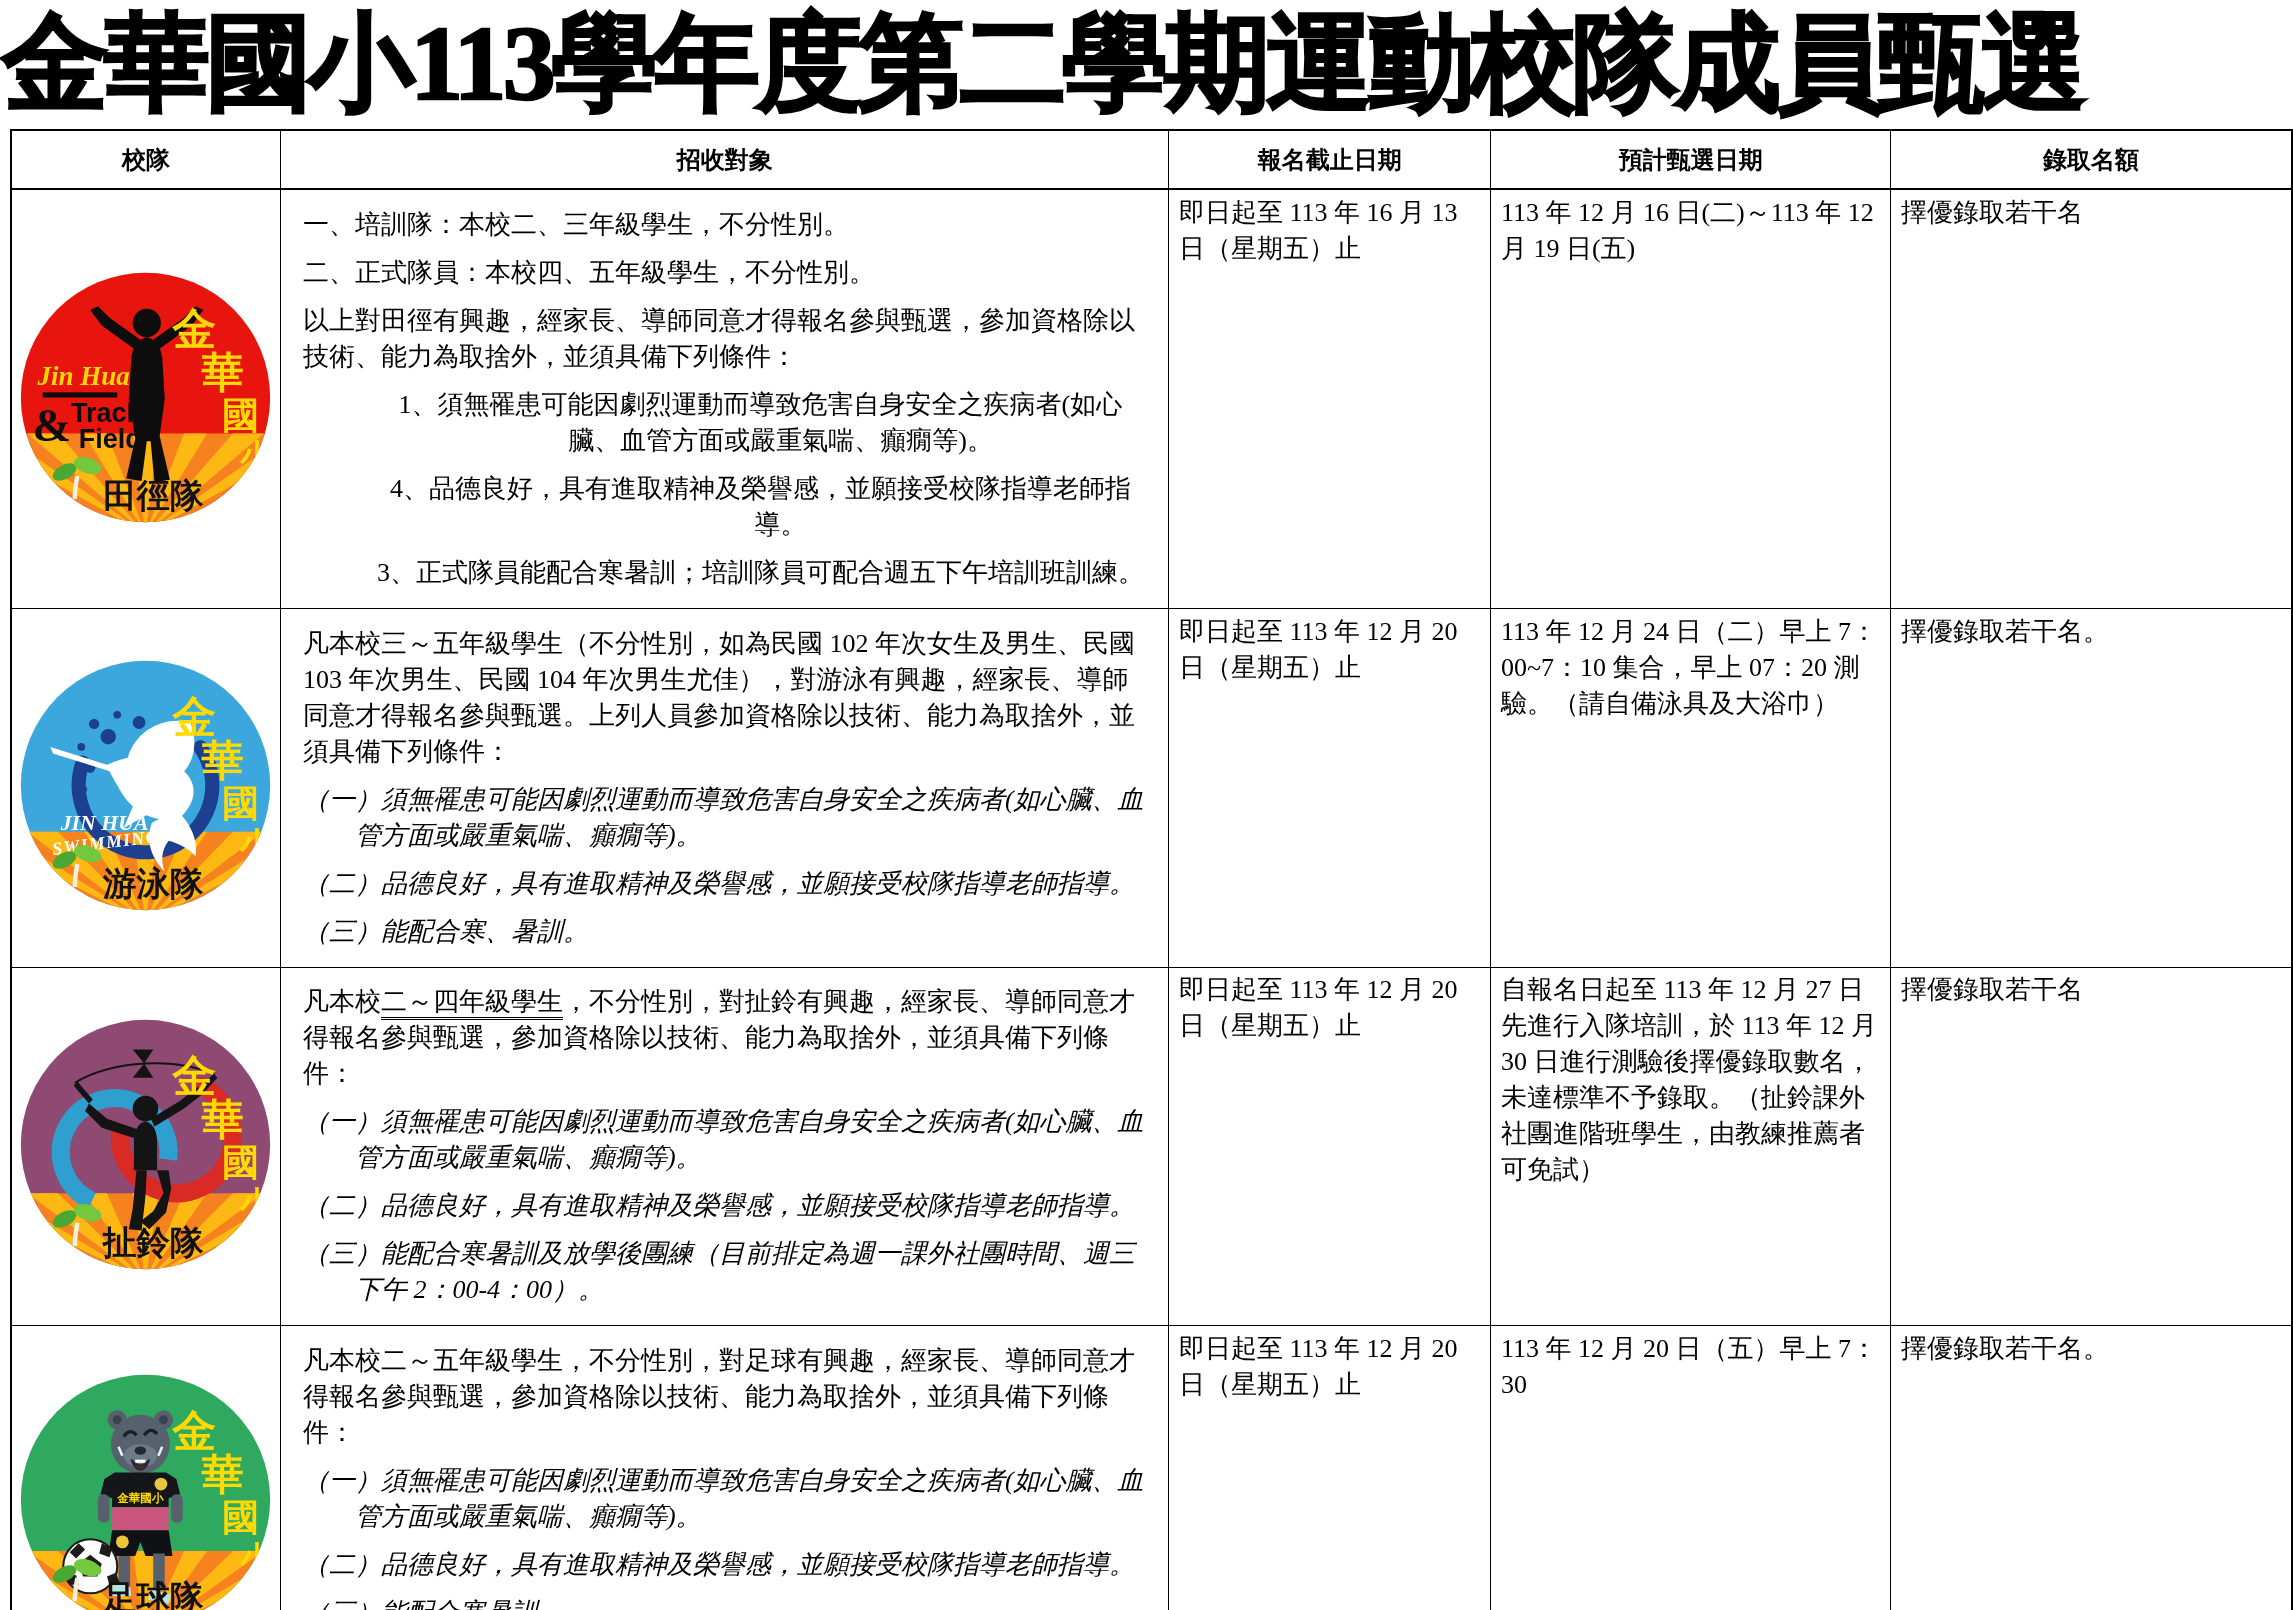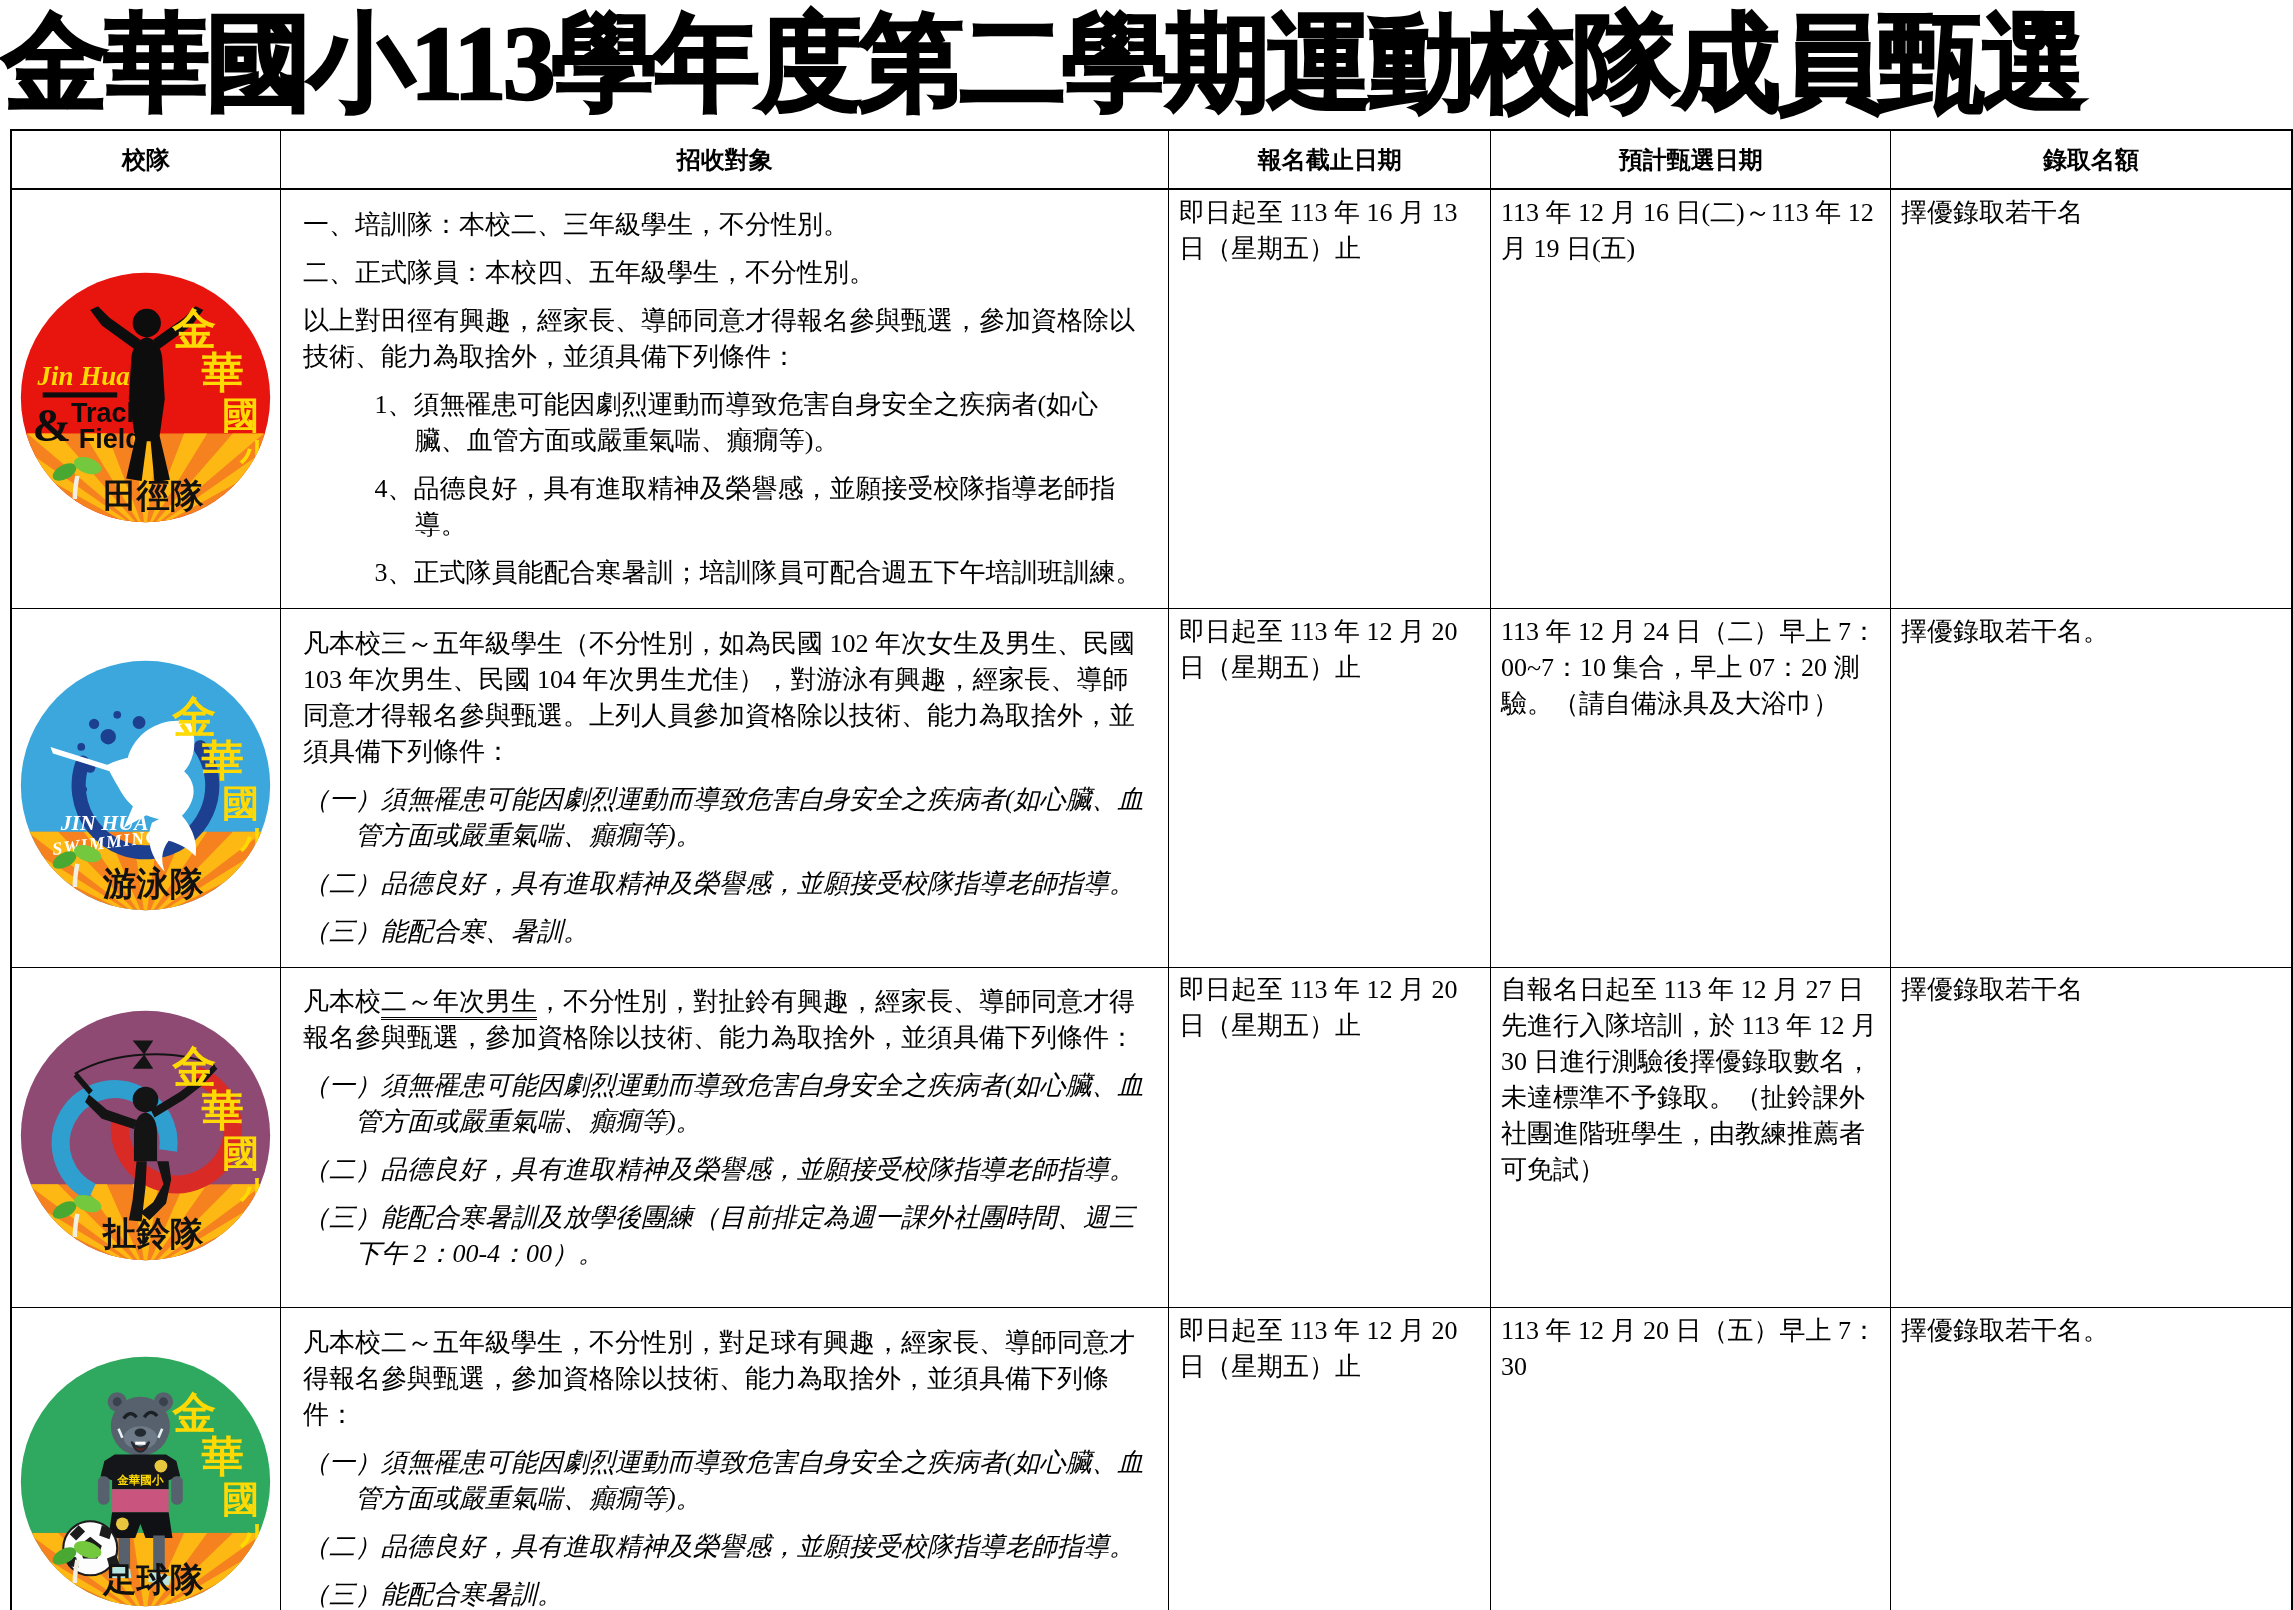--- a/index.html
+++ b/index.html
@@ -27,21 +27,21 @@
     border-bottom:2.9px solid #000;
   }
   #body-rows tr:nth-child(1) td{height:345px;}
   #body-rows tr:nth-child(2) td{height:322px;}
   #body-rows tr:nth-child(3) td{height:330px;}
   #body-rows tr:nth-child(4) td{height:341px;}
   td.logo-cell{vertical-align:middle;text-align:center;padding:1.9px;}
   svg.logo{width:257px;height:257px;display:inline-block;}
   .cell-text{font-size:26px;line-height:36px;}
   .p{margin:12px;}
-  .num{padding-left:4.3em;text-indent:-1.55em;}
+  .num{padding-left:4.3em;text-indent:-1.55em;text-align:center;}
   .item{padding-left:2em;text-indent:-2em;font-style:italic;}
   .dblu{border-bottom:3.9px double #000;padding-bottom:1px;}
   
   .schooltxt{font-family:"Liberation Serif","DejaVu Serif",serif;font-weight:bold;}
   .teamlabel{font:bold 26px "Liberation Serif","DejaVu Serif",serif;text-anchor:middle;}
   .mt-jinhua{font:italic bold 21px "Liberation Serif",serif;}
   .mt-amp{font:bold 36px "Liberation Serif",serif;}
   .mt-track{font:bold 21px "Liberation Sans",sans-serif;}
   .mt-swim1{font:italic bold 17px "Liberation Serif",serif;fill:#fff;}
   .mt-swim2{font:italic bold 14px "Liberation Serif",serif;fill:#fff;letter-spacing:1px;}
@@ -223,21 +223,21 @@
               <text x="186" y="154" font-size="25" class="schooltxt" fill="#ffd903" text-anchor="middle">小</text>
       <g>
     <path d="M45,179 C45,171 46,166 47,161" stroke="#f2efe2" stroke-width="3.5" fill="none"></path>
     <ellipse cx="37" cy="158" rx="10" ry="5.5" fill="#49a832" transform="rotate(-28 37 158)"></ellipse>
     <ellipse cx="55" cy="153" rx="11" ry="6" fill="#73c83d" transform="rotate(18 55 153)"></ellipse>
               </g>
       <text x="106" y="185" class="teamlabel" fill="#111111">扯鈴隊</text>
     </g>
   </svg></td>
         <td class="cell-text">
-          <div class="p flush"><span>凡本校</span><span class="dblu">二～年次男生</span><span>，不分性別，對扯鈴有興趣，經家長、導師同意才得報名參與甄選，參加資格除以技術、能力為取捨外，並須具備下列條件：</span></div>
+          <div class="p flush"><span>凡本校</span><span class="dblu">二～四年級學生</span><span>，不分性別，對扯鈴有興趣，經家長、導師同意才得報名參與甄選，參加資格除以技術、能力為取捨外，並須具備下列條件：</span></div>
           <div class="p item">（一）須無罹患可能因劇烈運動而導致危害自身安全之疾病者(如心臟、血管方面或嚴重氣喘、癲癇等)。</div>
           <div class="p item">（二）品德良好，具有進取精神及榮譽感，並願接受校隊指導老師指導。</div>
           <div class="p item">（三）能配合寒暑訓及放學後團練（目前排定為週一課外社團時間、週三下午 2：00-4：00）。</div>
         </td>
         <td class="cell-text">即日起至 113 年 12 月 20 日（星期五）止</td>
         <td class="cell-text">自報名日起至 113 年 12 月 27 日先進行入隊培訓，於 113 年 12 月 30 日進行測驗後擇優錄取數名，未達標準不予錄取。（扯鈴課外社團進階班學生，由教練推薦者可免試）</td>
         <td class="cell-text">擇優錄取若干名</td>
       </tr>
       <tr>
         <td class="logo-cell"><svg class="logo" viewBox="0 0 200 200">

